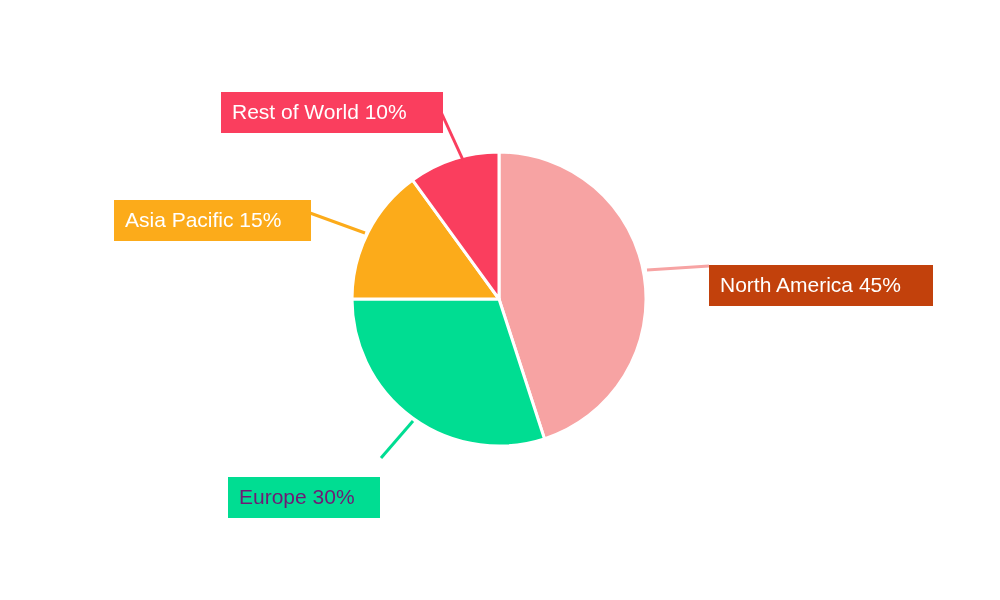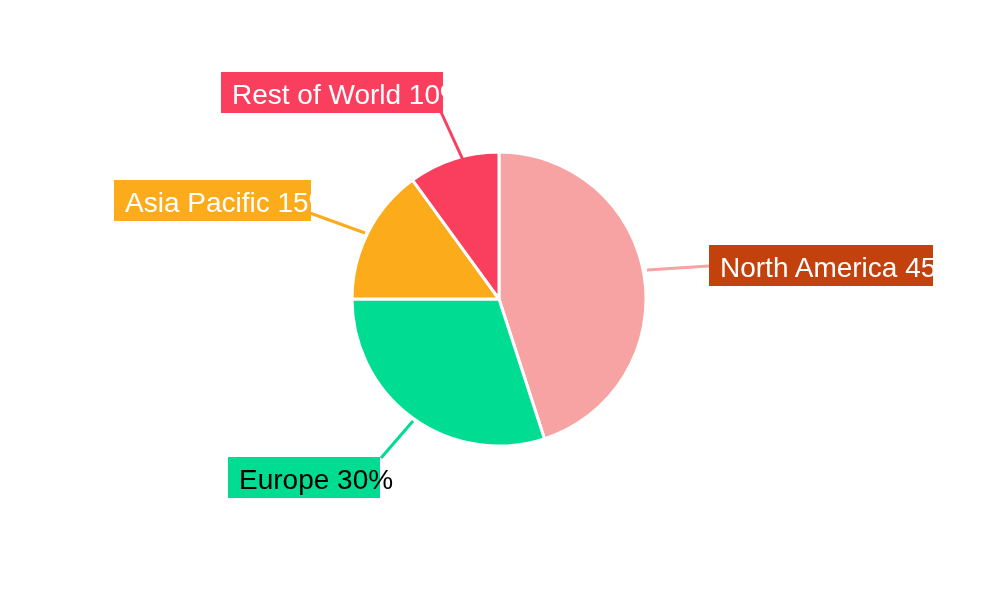--- a/index.html
+++ b/index.html
@@ -21,25 +21,26 @@
   #pie-svg {
     position: absolute;
     left: 0;
     top: 0;
     width: 1000px;
     height: 600px;
   }
   .pie-label {
     position: absolute;
     color: #ffffff;
-    font-size: 28px;
+    font-size: 21px;
     line-height: 1;
     white-space: nowrap;
     padding: 9px 11px 10px 11px;
     box-sizing: border-box;
+    margin-top: 20px;
   }
 </style>
 </head>
 <body style="background: rgb(255, 255, 255);">
 
 <div id="chart-root">
 
   <svg id="pie-svg" viewBox="0 0 1000 600">
     <g>
         <path d="M 499 299 L 499.00 152.00 A 147 147 0 0 1 544.43 438.81 Z" fill="#f7a3a3" stroke="#ffffff" stroke-width="3" stroke-linejoin="round"></path>
@@ -50,18 +51,18 @@
     <g>
         <line x1="647" y1="270" x2="709" y2="266" stroke="#f7a3a3" stroke-width="3"></line>
         <line x1="413" y1="421" x2="381" y2="458" stroke="#00dd92" stroke-width="3"></line>
         <line x1="365" y1="233" x2="310" y2="213" stroke="#fcab1a" stroke-width="3"></line>
         <line x1="463" y1="160" x2="441" y2="112" stroke="#fa3e5e" stroke-width="3"></line>
       </g>
   </svg>
 
   <div id="pie-labels">
       <div class="pie-label" style="left: 709px; top: 245px; width: 224px; height: 41px; background: #c2410c; color: rgb(255, 255, 255);">North America 45%</div>
-      <div class="pie-label" style="left: 228px; top: 457px; width: 152px; height: 41px; background: rgb(0, 221, 146); color: #000000;">Europe 30%</div>
+      <div class="pie-label" style="left: 228px; top: 457px; width: 152px; height: 41px; background: rgb(0, 221, 146); color: #701a75;">Europe 30%</div>
       <div class="pie-label" style="left: 114px; top: 180px; width: 197px; height: 41px; background: rgb(252, 171, 26); color: rgb(255, 255, 255);">Asia Pacific 15%</div>
       <div class="pie-label" style="left: 221px; top: 72px; width: 222px; height: 41px; background: rgb(250, 62, 94); color: rgb(255, 255, 255);">Rest of World 10%</div>
     </div>
 
 </div>
 
 </body></html>

